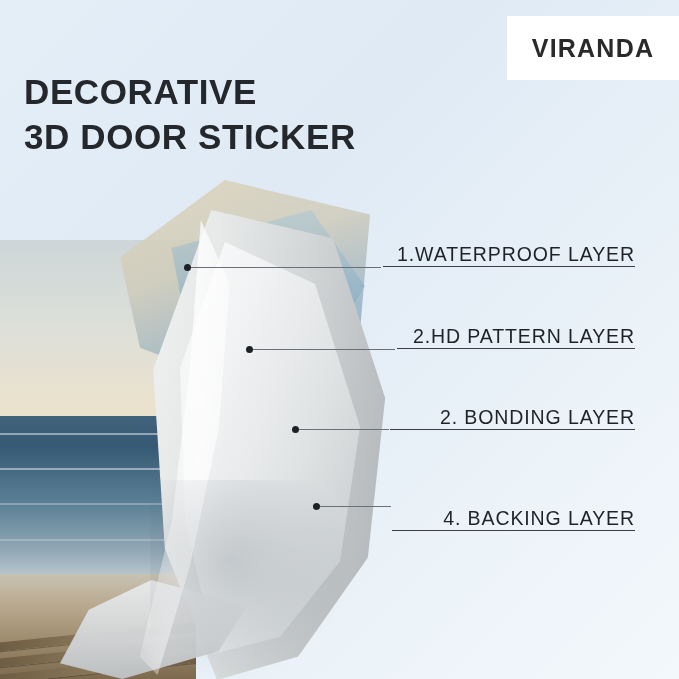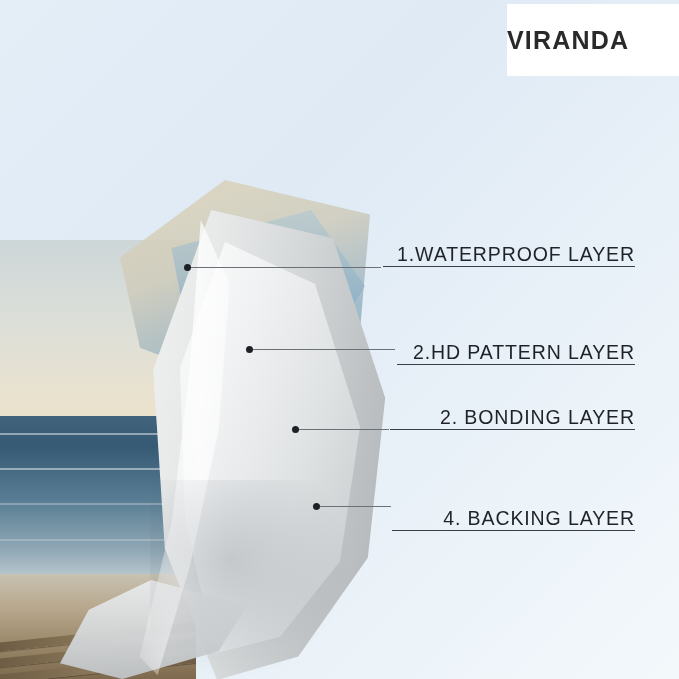--- a/index.html
+++ b/index.html
@@ -13,27 +13,27 @@
     height: 679px;
     overflow: hidden;
     font-family: "Liberation Sans", sans-serif;
     background: linear-gradient(135deg, #e4eef7 0%, #dfeaf5 35%, #e9f1f8 65%, #f3f8fb 100%);
   }
 
   
   .brand-box {
     position: absolute;
     right: 0;
-    top: 4px;
+    top: 16px;
     width: 172px;
-    height: 72px;
+    height: 64px;
     background: #ffffff;
     display: flex;
     align-items: center;
-    justify-content: flex-start;
+    justify-content: center;
   }
   .brand-text {
     font-size: 25px;
     letter-spacing: 1.2px;
     color: #2a2a2a;
     font-weight: 700;
   }
 
   .eyebrow {
     position: absolute;
@@ -64,21 +64,21 @@
     position: absolute;
     color: #1f2328;
     font-size: 19.5px;
     letter-spacing: 0.9px;
     font-weight: 500;
     border-bottom: 1.6px solid #3a3f45;
     white-space: nowrap;
     text-align: right;
   }
   #label-1 { left: 383px; top: 243px; width: 252px; }
-  #label-2 { left: 397px; top: 325px; width: 238px; margin-top: 16px; }
+  #label-2 { left: 397px; top: 325px; width: 238px; }
   #label-3 { left: 390px; top: 406px; width: 245px; }
   #label-4 { left: 392px; top: 507px; width: 243px; }
 
   
   .leader {
     position: absolute;
     height: 1.1px;
     background: #6b7076;
   }
   .dot {
@@ -218,20 +218,24 @@
     <div class="bottom-tail"></div>
     <div class="fold-edge"></div>
     <div class="shadow-soft"></div>
   </div>
 
   <div class="brand-box">
     <span class="brand-text">VIRANDA</span>
   </div>
 
 
+  <div class="title">
+    <span>DECORATIVE</span>
+    <span class="l2">3D DOOR STICKER</span>
+  </div>
 
   <div class="dot" style="left:184px; top:264px;"></div>
   <div class="leader" style="left:191px; top:267px; width:190px;"></div>
 
   <div class="dot" style="left:246px; top:346px;"></div>
   <div class="leader" style="left:253px; top:349px; width:142px;"></div>
 
   <div class="dot" style="left:292px; top:426px;"></div>
   <div class="leader" style="left:299px; top:429px; width:90px;"></div>
 

